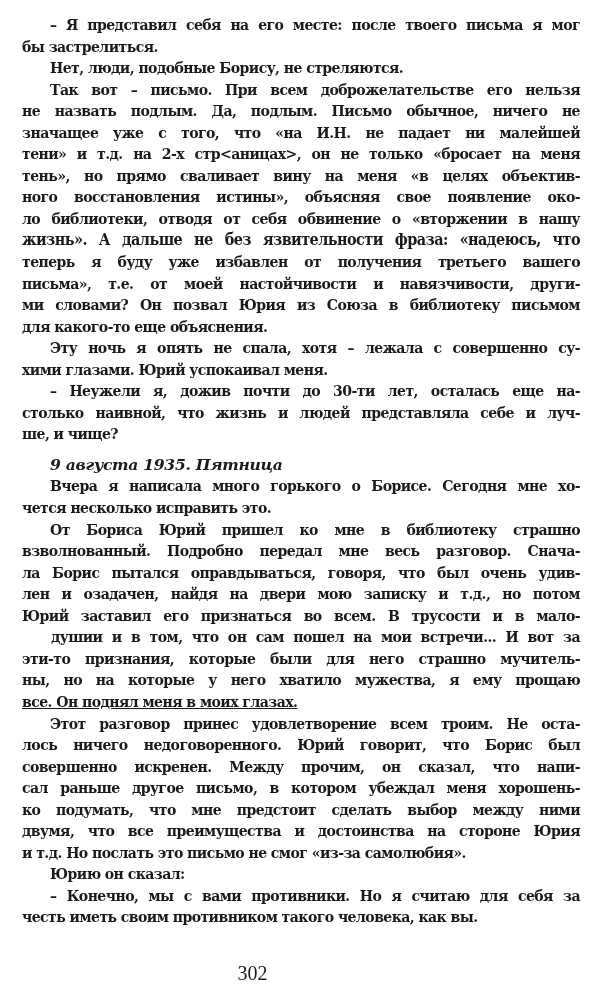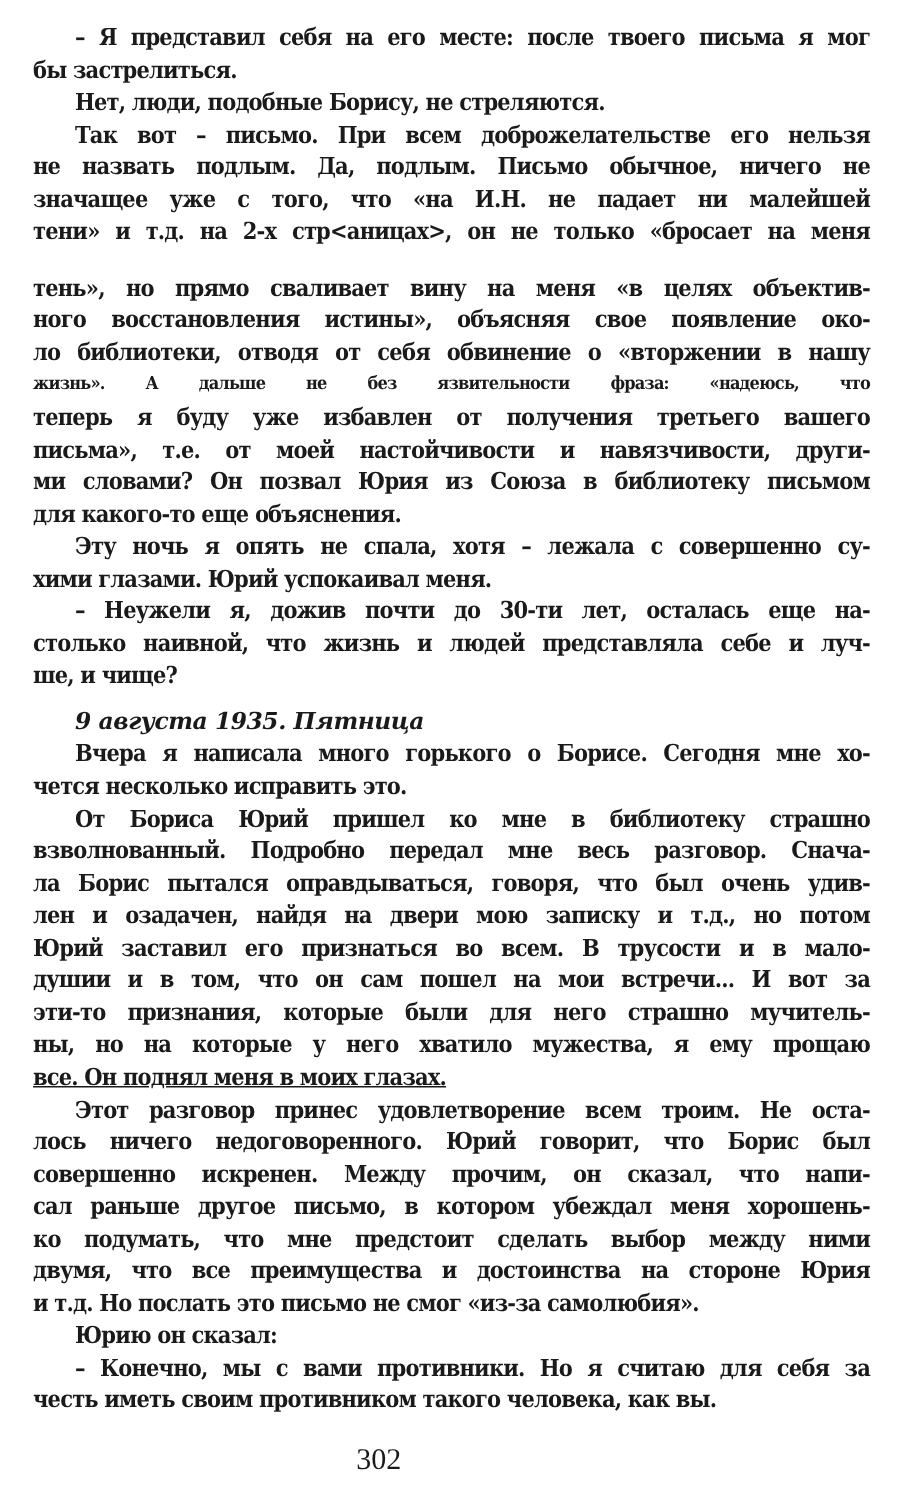--- a/index.html
+++ b/index.html
@@ -66,44 +66,44 @@
 
 <div class="page">
   <div id="block-before">
       <div class="line indent" style="font-size: 15.6px;">– Я представил себя на его месте: после твоего письма я мог</div>
       <div class="line last" style="font-size: 15.6px;">бы застрелиться.</div>
       <div class="line indent last" style="font-size: 15.6px;">Нет, люди, подобные Борису, не стреляются.</div>
       <div class="line indent" style="font-size: 15.6px;">Так вот – письмо. При всем доброжелательстве его нельзя</div>
       <div class="line" style="font-size: 15.6px;">не назвать подлым. Да, подлым. Письмо обычное, ничего не</div>
       <div class="line" style="font-size: 15.6px;">значащее уже с того, что «на  И.Н. не падает ни малейшей</div>
       <div class="line" style="font-size: 15.6px;">тени» и т.д. на 2-х стр&lt;аницах&gt;, он не только «бросает на меня</div>
-      <div class="line" style="font-size: 15.6px; margin-top: 16px;">тень», но прямо сваливает вину на меня «в целях объектив-</div>
+      <div class="line" style="font-size: 15.6px;">тень», но прямо сваливает вину на меня «в целях объектив-</div>
       <div class="line" style="font-size: 15.6px;">ного восстановления истины», объясняя свое появление око-</div>
       <div class="line" style="font-size: 15.6px;">ло библиотеки, отводя от себя обвинение о «вторжении в нашу</div>
-      <div class="line" style="font-size: 12px;">жизнь». А дальше не без язвительности фраза: «надеюсь, что</div>
+      <div class="line" style="font-size: 16px;">жизнь». А дальше не без язвительности фраза: «надеюсь, что</div>
       <div class="line" style="font-size: 15.6px;">теперь я буду уже избавлен от получения третьего вашего</div>
       <div class="line" style="font-size: 15.6px;">письма», т.е. от моей настойчивости и навязчивости, други-</div>
       <div class="line" style="font-size: 15.6px;">ми словами? Он позвал Юрия из Союза в библиотеку письмом</div>
       <div class="line last" style="font-size: 15.6px;">для какого-то еще объяснения.</div>
       <div class="line indent" style="font-size: 15.6px;">Эту ночь я опять не спала, хотя – лежала с совершенно су-</div>
       <div class="line last" style="font-size: 15.6px;">хими глазами. Юрий успокаивал меня.</div>
       <div class="line indent" style="font-size: 15.6px;">– Неужели я, дожив почти до 30-ти лет, осталась еще на-</div>
       <div class="line" style="font-size: 15.6px;">столько наивной, что жизнь и людей представляла себе и луч-</div>
       <div class="line last" style="font-size: 15.6px;">ше, и чище?</div>
     </div>
   <div class="heading">9 августа 1935. Пятница</div>
   <div id="block-after">
       <div class="line indent" style="font-size: 15.6px;">Вчера я написала много горького о Борисе. Сегодня мне хо-</div>
       <div class="line last" style="font-size: 15.6px;">чется несколько исправить это.</div>
       <div class="line indent" style="font-size: 15.6px;">От Бориса Юрий пришел ко мне в библиотеку страшно</div>
       <div class="line" style="font-size: 15.6px;">взволнованный. Подробно передал мне весь разговор. Снача-</div>
       <div class="line" style="font-size: 15.6px;">ла Борис пытался оправдываться, говоря, что был очень удив-</div>
       <div class="line" style="font-size: 15.6px;">лен и озадачен, найдя на двери мою записку и т.д., но потом</div>
       <div class="line" style="font-size: 15.6px;">Юрий заставил его признаться во всем. В трусости и в мало-</div>
-      <div class="line" style="font-size: 15.6px;">душии и в том, что он сам пошел на мои встречи... И вот за</div>
+      <div class="line" style="font-size: 15.6px; margin-left: 29px;">душии и в том, что он сам пошел на мои встречи... И вот за</div>
       <div class="line" style="font-size: 15.6px;">эти-то признания, которые были для него страшно мучитель-</div>
       <div class="line" style="font-size: 15.6px;">ны, но на которые у него хватило мужества, я ему прощаю</div>
       <div class="line last" style="font-size: 15.6px; text-decoration: underline;">все. Он поднял меня в моих глазах.</div>
       <div class="line indent" style="font-size: 15.6px;">Этот разговор принес удовлетворение всем троим. Не оста-</div>
       <div class="line" style="font-size: 15.6px;">лось ничего недоговоренного. Юрий говорит, что Борис был</div>
       <div class="line" style="font-size: 15.6px;">совершенно искренен. Между прочим, он сказал, что напи-</div>
       <div class="line" style="font-size: 15.6px;">сал раньше другое письмо, в котором убеждал меня хорошень-</div>
       <div class="line" style="font-size: 15.6px;">ко подумать, что мне предстоит сделать выбор между ними</div>
       <div class="line" style="font-size: 15.6px;">двумя, что все преимущества и достоинства на стороне Юрия</div>
       <div class="line last" style="font-size: 15.6px;">и т.д. Но послать это письмо не смог «из-за самолюбия».</div>

